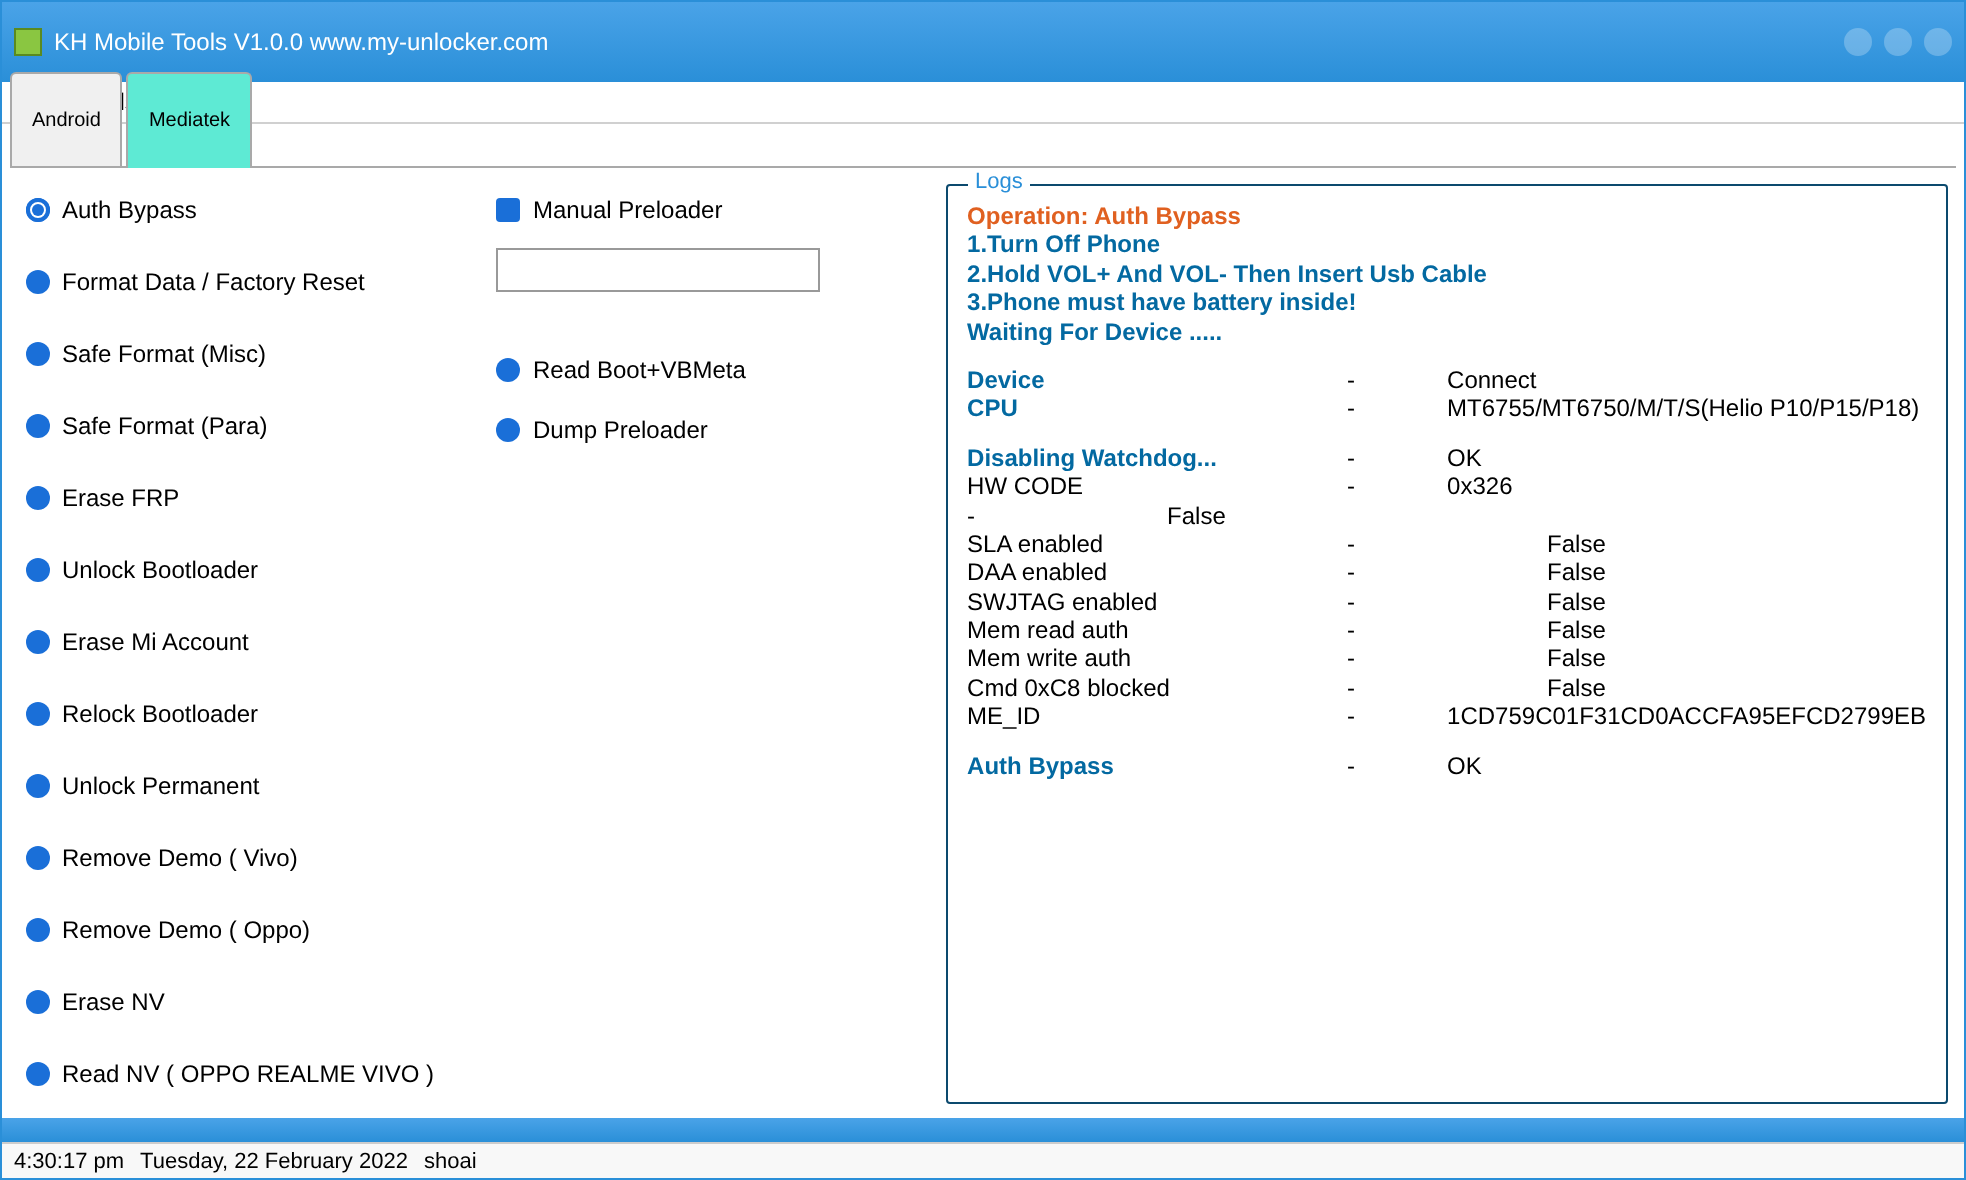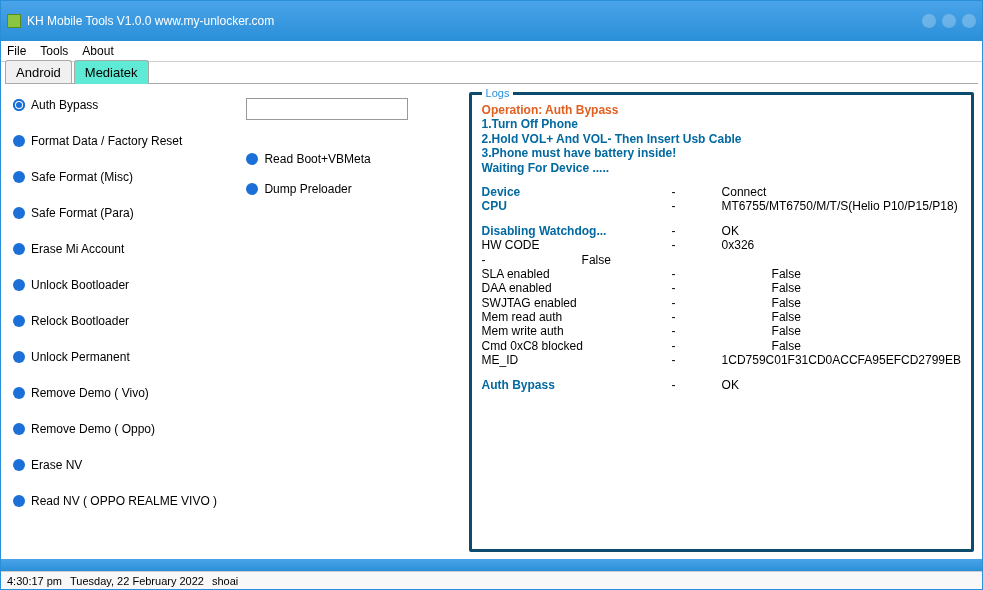--- a/index.html
+++ b/index.html
@@ -53,22 +53,22 @@
     
     .tabrow {
       background: #fff;
       padding: 0 4px;
       display: flex;
       gap: 2px;
       height: 22px;
       align-items: flex-end;
     }
     .tab {
-      padding: 4px 10px;
-      font-size: 13px;
+      padding: 18px 10px;
+      font-size: 10px;
       border: 1px solid #a9a9a9;
       border-bottom: none;
       border-radius: 3px 3px 0 0;
       background: #f0f0f0;
       cursor: default;
     }
     .tab.active {
       background: #5eead4;
       position: relative;
       z-index: 2;
@@ -151,21 +151,21 @@
       font-size: 12px;
       padding: 2px 4px;
     }
     .col2-spacer { height: 14px; }
     
     .logs-panel {
       flex: 1;
       position: relative;
     }
     .logs-fieldset {
-      border: 3px solid #0c4a6e;
+      border: 1px solid #0c4a6e;
       border-radius: 2px;
       height: 460px;
       padding: 8px 10px;
       position: relative;
     }
     .logs-legend {
       position: absolute;
       top: -8px;
       left: 10px;
       background: #fff;
@@ -243,28 +243,32 @@
         <div class="radio-item">
           <span class="radio-bullet"></span>
           <span>Safe Format (Misc)</span>
         </div>
         <div class="radio-item">
           <span class="radio-bullet"></span>
           <span>Safe Format (Para)</span>
         </div>
         <div class="radio-item">
           <span class="radio-bullet"></span>
+          <span>Erase FRP</span>
+        </div>
+        <div class="radio-item">
+          <span class="radio-bullet"></span>
+          <span>Unlock Bootloader</span>
+        </div>
+        <div class="radio-item">
+          <span class="radio-bullet"></span>
           <span>Erase Mi Account</span>
         </div>
         <div class="radio-item">
           <span class="radio-bullet"></span>
-          <span>Unlock Bootloader</span>
-        </div>
-        <div class="radio-item">
-          <span class="radio-bullet"></span>
           <span>Relock Bootloader</span>
         </div>
         <div class="radio-item">
           <span class="radio-bullet"></span>
           <span>Unlock Permanent</span>
         </div>
         <div class="radio-item">
           <span class="radio-bullet"></span>
           <span>Remove Demo ( Vivo)</span>
         </div>
@@ -276,20 +280,24 @@
           <span class="radio-bullet"></span>
           <span>Erase NV</span>
         </div>
         <div class="radio-item">
           <span class="radio-bullet"></span>
           <span>Read NV ( OPPO REALME VIVO )</span>
         </div>
       </div>
 
       <div class="opt-col">
+        <div class="check-item">
+          <span class="check-box"></span>
+          <span>Manual Preloader</span>
+        </div>
         <input class="text-input" type="text" value="" style="">
         <div class="col2-spacer"></div>
         <div class="radio-item" style="margin-bottom:16px">
           <span class="radio-bullet"></span>
           <span>Read Boot+VBMeta</span>
         </div>
         <div class="radio-item">
           <span class="radio-bullet"></span>
           <span>Dump Preloader</span>
         </div>

